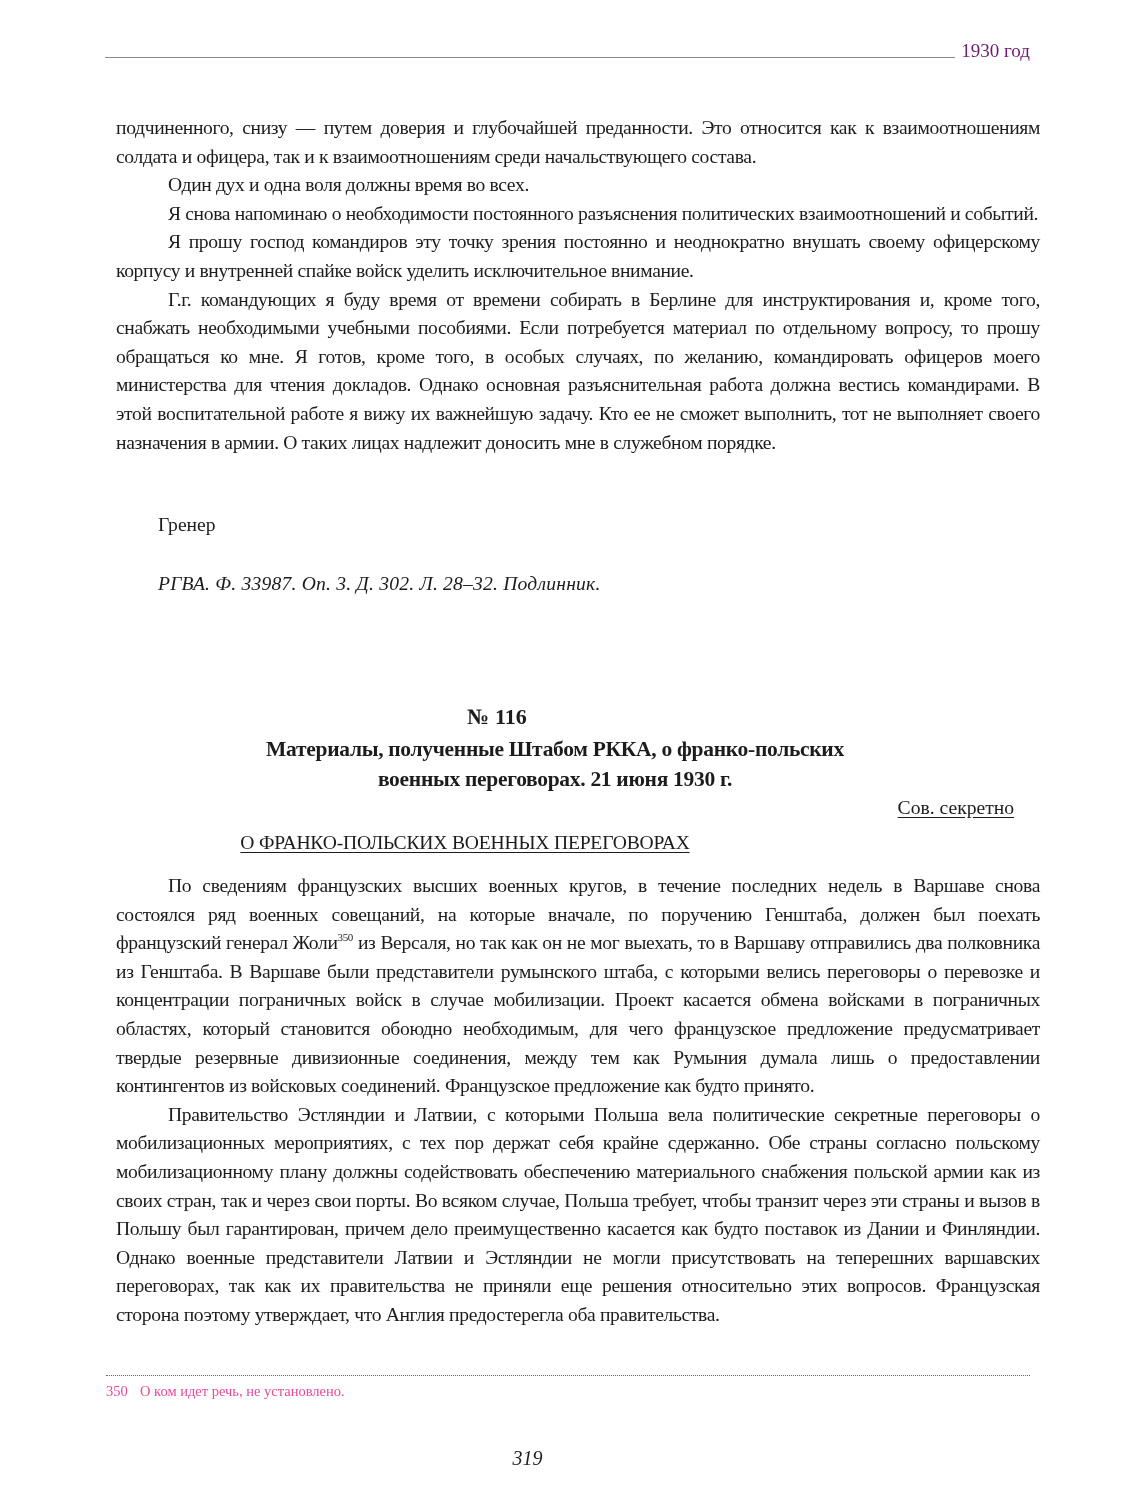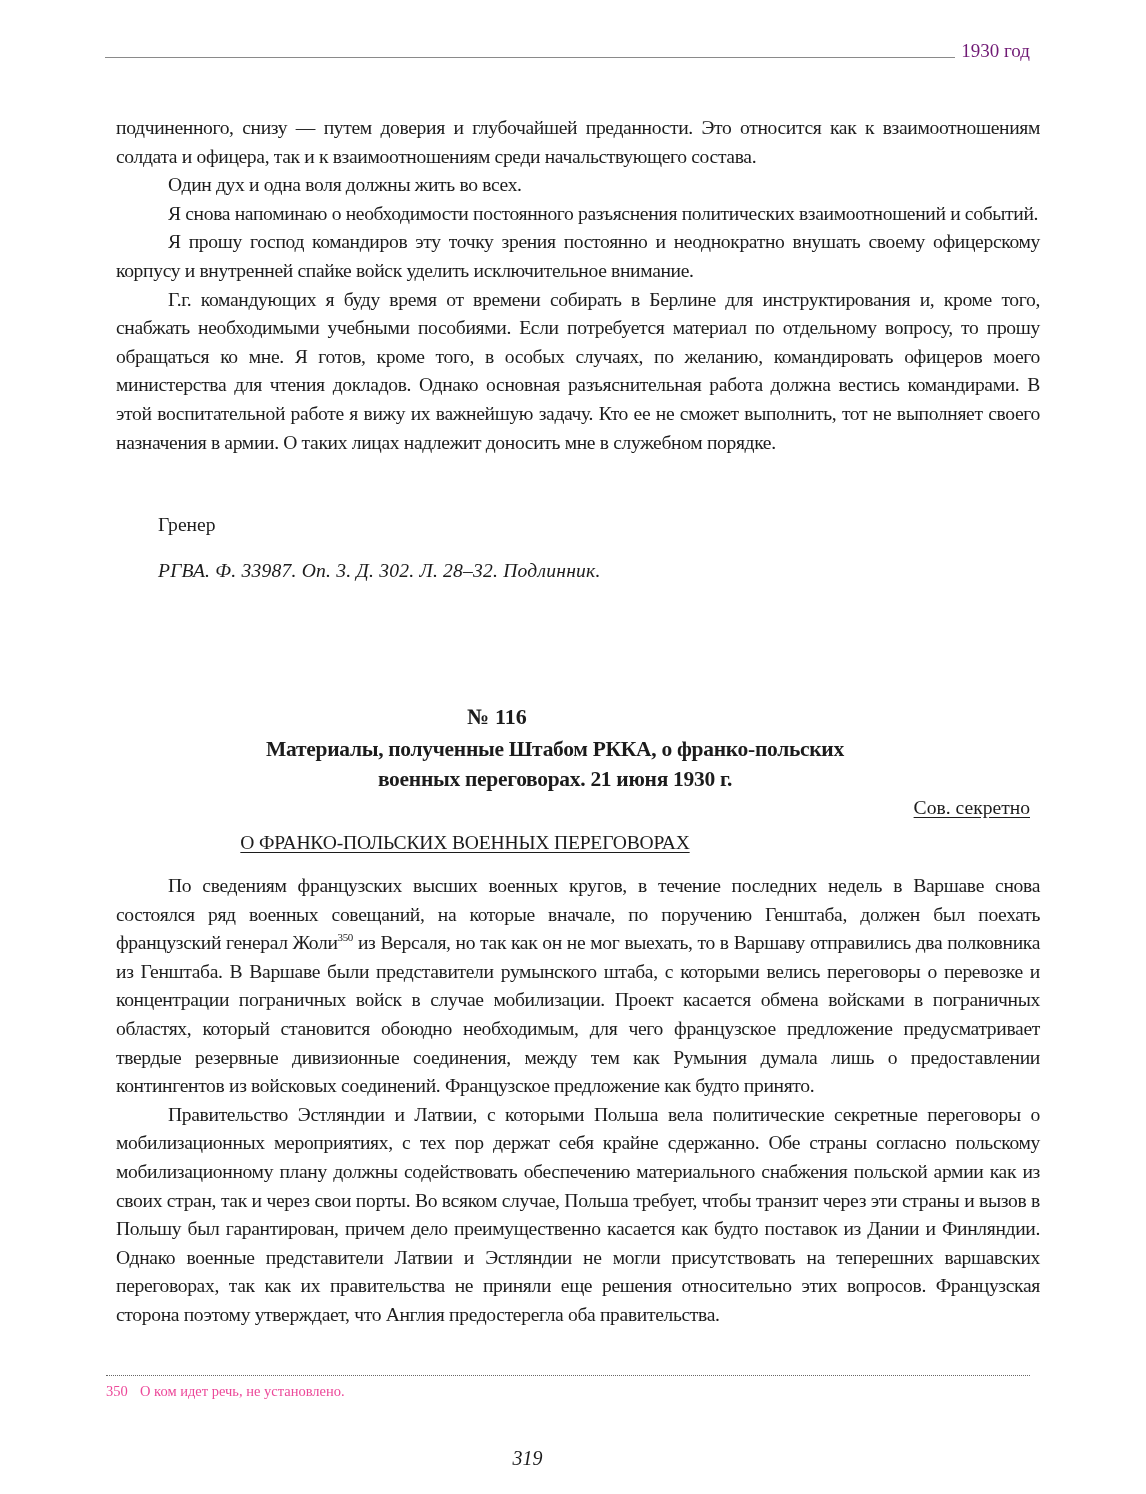--- a/index.html
+++ b/index.html
@@ -52,21 +52,21 @@
     .block1 { top: 114px; }
     .signature {
       position: absolute;
       left: 158px;
       top: 514px;
       font-size: 19.6px;
     }
     .archive-ref {
       position: absolute;
       left: 158px;
-      top: 560px;
+      top: 573px;
       font-size: 19.6px;
       font-style: italic;
       letter-spacing: 0.2px;
     }
     .doc-number {
       position: absolute;
       left: 0;
       width: 994px;
       top: 704px;
       text-align: center;
@@ -79,21 +79,21 @@
       width: 924px;
       top: 734px;
       text-align: center;
       font-weight: bold;
       font-size: 21.5px;
       line-height: 30px;
       letter-spacing: -0.3px;
     }
     .classification {
       position: absolute;
-      right: 116px;
+      right: 132px;
       top: 797px;
       font-size: 19.6px;
       text-decoration: underline;
       text-underline-offset: 3px;
     }
     .section-heading {
       position: absolute;
       left: 0;
       width: 930px;
       top: 832px;
@@ -140,21 +140,21 @@
 </head>
 <body>
 
 <div class="running-head">
   <div class="rule"></div>
   <span class="title">1930 год</span>
 </div>
 
 <div class="body-text block1">
   <p>подчиненного, снизу — путем доверия и глубочайшей преданности. Это относится как к взаимоотношениям солдата и офицера, так и к взаимоотношениям среди начальствующего состава.</p>
-  <p class="indent">Один дух и одна воля должны жить во всех.</p>
+  <p class="indent">Один дух и одна воля должны время во всех.</p>
   <p class="indent">Я снова напоминаю о необходимости постоянного разъяснения политических взаимоотношений и событий.</p>
   <p class="indent">Я прошу господ командиров эту точку зрения постоянно и неоднократно внушать своему офицерскому корпусу и внутренней спайке войск уделить исключительное внимание.</p>
   <p class="indent">Г.г. командующих я буду время от времени собирать в Берлине для инструктирования и, кроме того, снабжать необходимыми учебными пособиями. Если потребуется материал по отдельному вопросу, то прошу обращаться ко мне. Я готов, кроме того, в особых случаях, по желанию, командировать офицеров моего министерства для чтения докладов. Однако основная разъяснительная работа должна вестись командирами. В этой воспитательной работе я вижу их важнейшую задачу. Кто ее не сможет выполнить, тот не выполняет своего назначения в армии. О таких лицах надлежит доносить мне в служебном порядке.</p>
 </div>
 
 <div class="signature">Гренер</div>
 
 <div class="archive-ref">РГВА. Ф. 33987. Оп. 3. Д. 302. Л. 28–32. Подлинник.</div>
 
 <div class="doc-number">№ 116</div>

